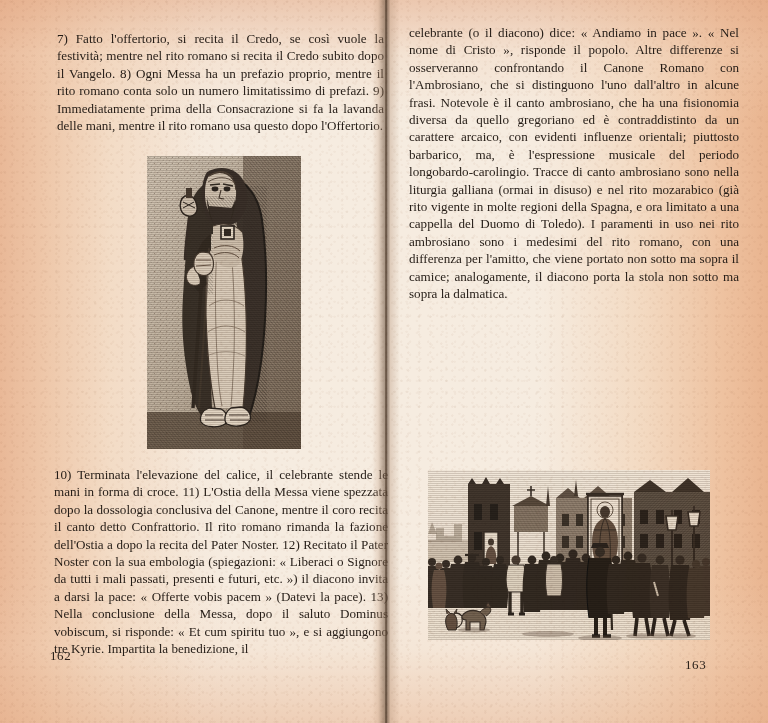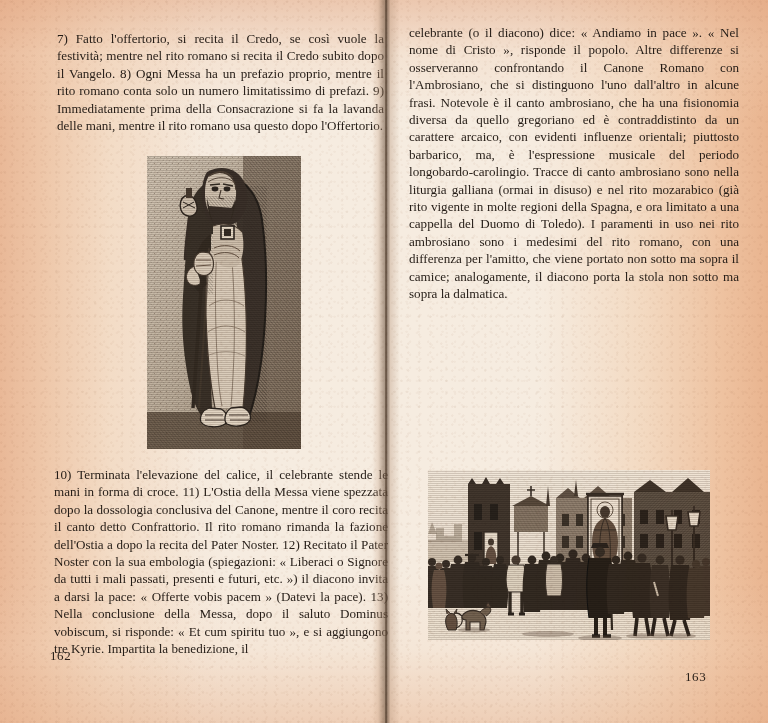--- a/index.html
+++ b/index.html
@@ -53,21 +53,21 @@
     text-align:justify;text-justify:inter-word;
     -webkit-font-smoothing:none;}
   .col p{margin:0;}
   #col-left{left:57px;top:30px;width:327px;}
   #col-right{left:409px;top:24px;width:330px;}
   #col-left-lower{left:54px;top:466px;width:334px;}
 
   
   .folio{position:absolute;font-size:13px;color:#2a211a;letter-spacing:.6px;}
   #folio-left{left:50px;top:648px;}
-  #folio-right{left:685px;top:657px;margin-top:12px;}
+  #folio-right{left:685px;top:657px;}
 
   
   .fig{position:absolute;overflow:hidden;}
   #fig-monk{left:147px;top:156px;width:154px;height:293px;}
   #fig-procession{left:428px;top:470px;width:282px;height:170px;}
   .fig svg{display:block;width:100%;height:100%;}
   .fig-ink{filter:none;opacity:.92;}
 
   
   .fig-tone{position:absolute;inset:0;mix-blend-mode:multiply;opacity:.35;

